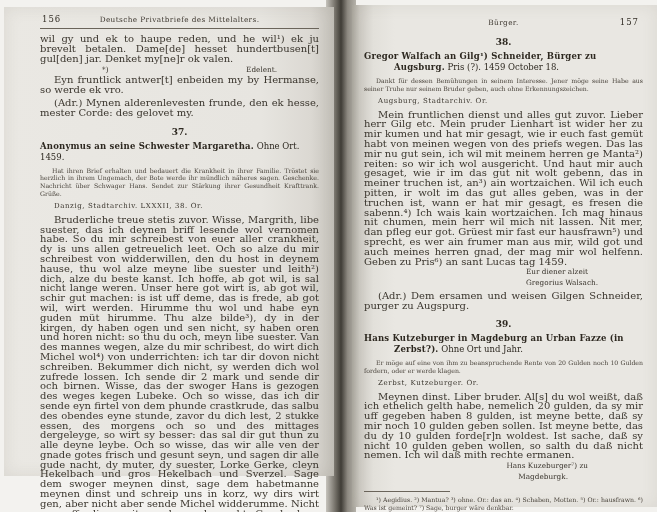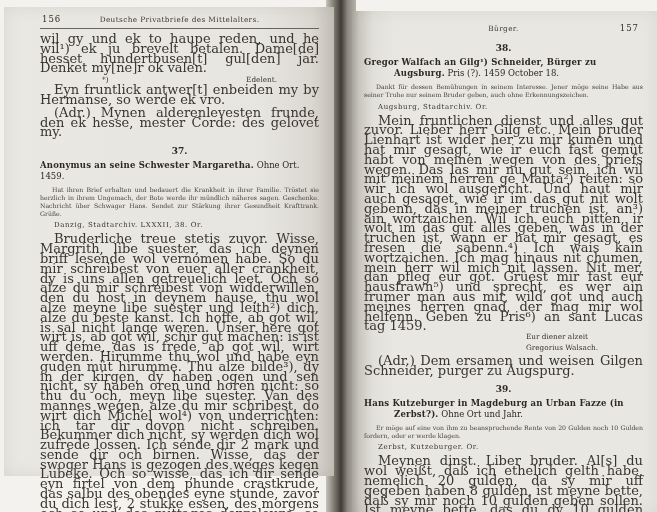--- a/index.html
+++ b/index.html
@@ -14,33 +14,33 @@
     background:linear-gradient(90deg,#c6c3bc 0%,#716d65 32%,#3f3c36 50%,#8d8981 72%,#b5b2aa 100%);
   }
   .page { position:absolute; box-sizing:border-box; z-index:1; }
   .page-left {
     left:4px; top:7px; width:330px; height:469px;
     background:linear-gradient(90deg,#eae8e3 0%,#e7e5e0 78%,#dbd8d2 93%,#c5c2bb 100%);
     box-shadow:inset 0 0 16px rgba(115,105,90,.14);
     padding:7px 15px 6px 36px;
   }
   .page-right {
-    left:352px; top:11px; width:305px; height:502px;
+    left:352px; top:5px; width:305px; height:502px;
     background:linear-gradient(90deg,#aba89f 0%,#ccc9c2 2.5%,#e2e0da 7%,#e9e7e2 14%,#e9e7e2 100%);
     box-shadow:inset 0 0 16px rgba(115,105,90,.12);
     padding:12px 14px 6px 12px;
   }
   .runhead { position:relative; height:11px; }
   .pagenum { position:absolute; top:0; font-size:8.5px; letter-spacing:1px; color:#332e26; }
   .pn-left { left:2px; }
   .pn-right { right:4px; }
   .head-title { position:absolute; left:0; right:0; top:1px; text-align:center; font-size:7.3px; letter-spacing:.4px; color:#3c362e; }
   .headrule { border-top:1px solid #6a645a; margin-top:3px; height:0; }
   p { margin:0; }
-  .body-text { font-size:13px; line-height:9.8px; text-align:justify; color:#3a352d; }
+  .body-text { font-size:10px; line-height:9.8px; text-align:justify; color:#3a352d; }
   .indent { text-indent:14px; }
   .letter-body { margin-top:5px; }
   .adr { margin-top:3px; }
   .star-row { display:flex; justify-content:space-between; align-items:center; height:11px; padding:0 42px 0 62px; font-size:7.3px; margin-top:1px; }
   .letter-number { text-align:center; font-weight:bold; font-size:9px; margin-top:9px; color:#2d2820; }
   .letter-title { font-size:8.5px; line-height:11px; margin-top:4px; color:#2d2820; }
   .title-center { text-align:left; }
   .title-hang { padding-left:30px; text-indent:-30px; text-align:left; }
   .bold { font-weight:bold; letter-spacing:.2px; }
   .summary { font-size:6.2px; line-height:7.8px; text-align:justify; text-indent:12px; margin-top:4px; color:#48423a; }
@@ -100,17 +100,18 @@
     <p class="sig pr55">Eur diener alzeit</p>
     <p class="sig pr45">Gregorius Walsach.</p>
     <p class="body-text indent adr">(Adr.) Dem ersamen und weisen Gilgen Schneider, purger zu Augspurg.</p>
 
     <div class="letter-number gap-top">39.</div>
     <p class="letter-title title-hang"><span class="bold">Hans Kutzeburger in Magdeburg an Urban Fazze (in Zerbst?).</span> <span>Ohne Ort und Jahr.</span></p>
     <p class="summary">Er möge auf eine von ihm zu beanspruchende Rente von 20 Gulden noch 10 Gulden fordern, oder er werde klagen.</p>
     <p class="source">Zerbst, Kutzeburger. Or.</p>
     <p class="body-text indent letter-body">Meynen dinst. Liber bruder. Al[s] du wol weißt, daß ich ethelich gelth habe, nemelich 20 gulden, da sy mir uff gegeben haben 8 gulden, ist meyne bette, daß sy mir noch 10 gulden geben sollen. Ist meyne bette, das du dy 10 gulden forde[r]n woldest. Ist sache, daß sy nicht 10 gulden geben wollen, so salth du daß nicht nemen. Ich wil daß mith rechte ermanen.</p>
     <p class="sig pr55">Hans Kuzeburger⁷) zu</p>
+    <p class="sig pr75">Magdeburgk.</p>
 
     <div class="fnrule"></div>
     <p class="footnote">¹) Aegidius. ²) Mantua? ³) ohne. Or.: das an. ⁴) Schaben, Motten. ⁵) Or.: hausfrawn. ⁶) Was ist gemeint? ⁷) Sage, burger wäre denkbar.</p>
   </div>
 </div>
 
 </body></html>

